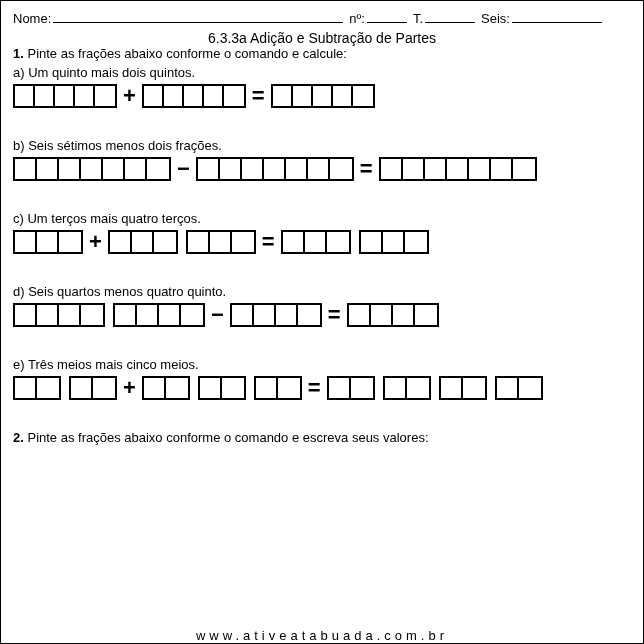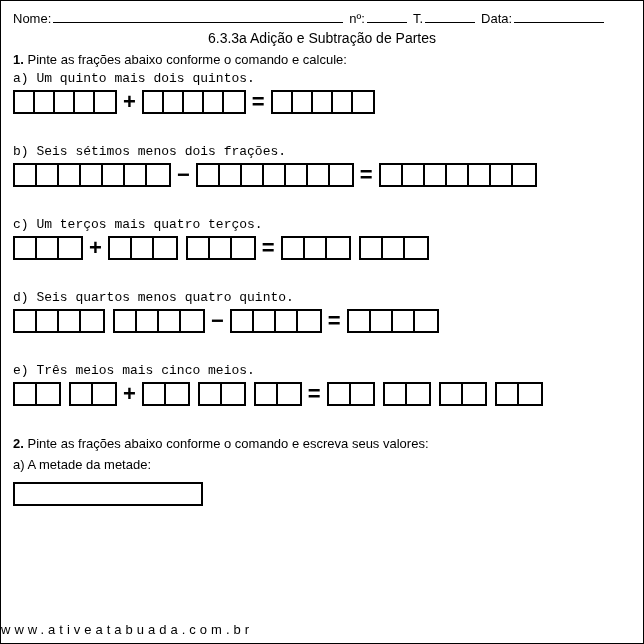--- a/index.html
+++ b/index.html
@@ -10,24 +10,24 @@
     font-family: Arial, Helvetica, sans-serif;
     font-size: 13px;
     color: #000;
     border: 1px solid #000;
     padding: 8px 12px 4px 12px;
     position: relative;
   }
   .hdr { display: flex; align-items: baseline; gap: 2px; white-space: nowrap; margin-bottom: 4px; }
   .hdr .lbl { font-weight: normal; }
   .blank { border-bottom: 1px solid #000; display: inline-block; height: 14px; }
-  .title { text-align: center; font-size: 14px; margin-bottom: 6px; }
+  .title { text-align: center; font-size: 14px; }
   .q { margin-bottom: 4px; }
   .q .b { font-weight: bold; }
-  .sub { margin-bottom: 2px; font-family: Liberation Mono, monospace; }
+  .sub { margin-bottom: 2px; }
   .row {
     display: flex;
     align-items: center;
     flex-wrap: nowrap;
     margin: 4px 0 30px 0;
   }
   .bar {
     display: flex;
     border: 2px solid #000;
   }
@@ -45,39 +45,39 @@
   .q2row { display: flex; gap: 40px; margin-top: 6px; }
   .q2col { flex: 1; }
   .bigcell {
     border: 2px solid #000;
     height: 24px;
     margin-top: 10px;
   }
   .q2col .label { margin-bottom: 2px; }
   .footer {
     position: absolute;
-    bottom: 6px;
+    bottom: 0;
     left: 0;
     width: 100%;
-    text-align: left;
+    text-align: center;
     letter-spacing: 4px;
     font-size: 13px;
   }
 </style>
 </head>
 <body>
 
 <div class="hdr">
   <span class="lbl">Nome:</span>
   <span class="blank" style="width:290px"></span>
   <span class="lbl" style="margin-left:4px">nº:</span>
   <span class="blank" style="width:40px"></span>
   <span class="lbl" style="margin-left:4px">T.</span>
   <span class="blank" style="width:50px"></span>
-  <span class="lbl" style="margin-left:4px">Data:</span>
+  <span class="lbl" style="margin-left:4px">Seis:</span>
   <span class="blank" style="width:90px"></span>
 </div>
 
 <div class="title">6.3.3a Adição e Subtração de Partes</div>
 
 <div class="q">
   <span class="b">1.</span><span> Pinte as frações abaixo conforme o comando e calcule:</span>
 </div>
 
 <div class="sub">a) Um quinto mais dois quintos.</div>
@@ -250,19 +250,15 @@
       <div class="cell" style="width: 22px; height: 20px;"></div>
       <div class="cell" style="width: 22px; height: 20px;"></div>
     </div>
   </div>
 
 <div class="q" style="margin-top:10px">
   <span class="b">2.</span><span> Pinte as frações abaixo conforme o comando e escreva seus valores:</span>
 </div>
 
 <div class="q2row">
-  <div class="q2col">
-    <div class="label">a) A metade da metade:</div>
-    <div class="bigcell" id="q2a-box" style="width: 190px;"></div>
-  </div>
 </div>
 
 <div class="footer">www.ativeatabuada.com.br</div>
 
 </body></html>

